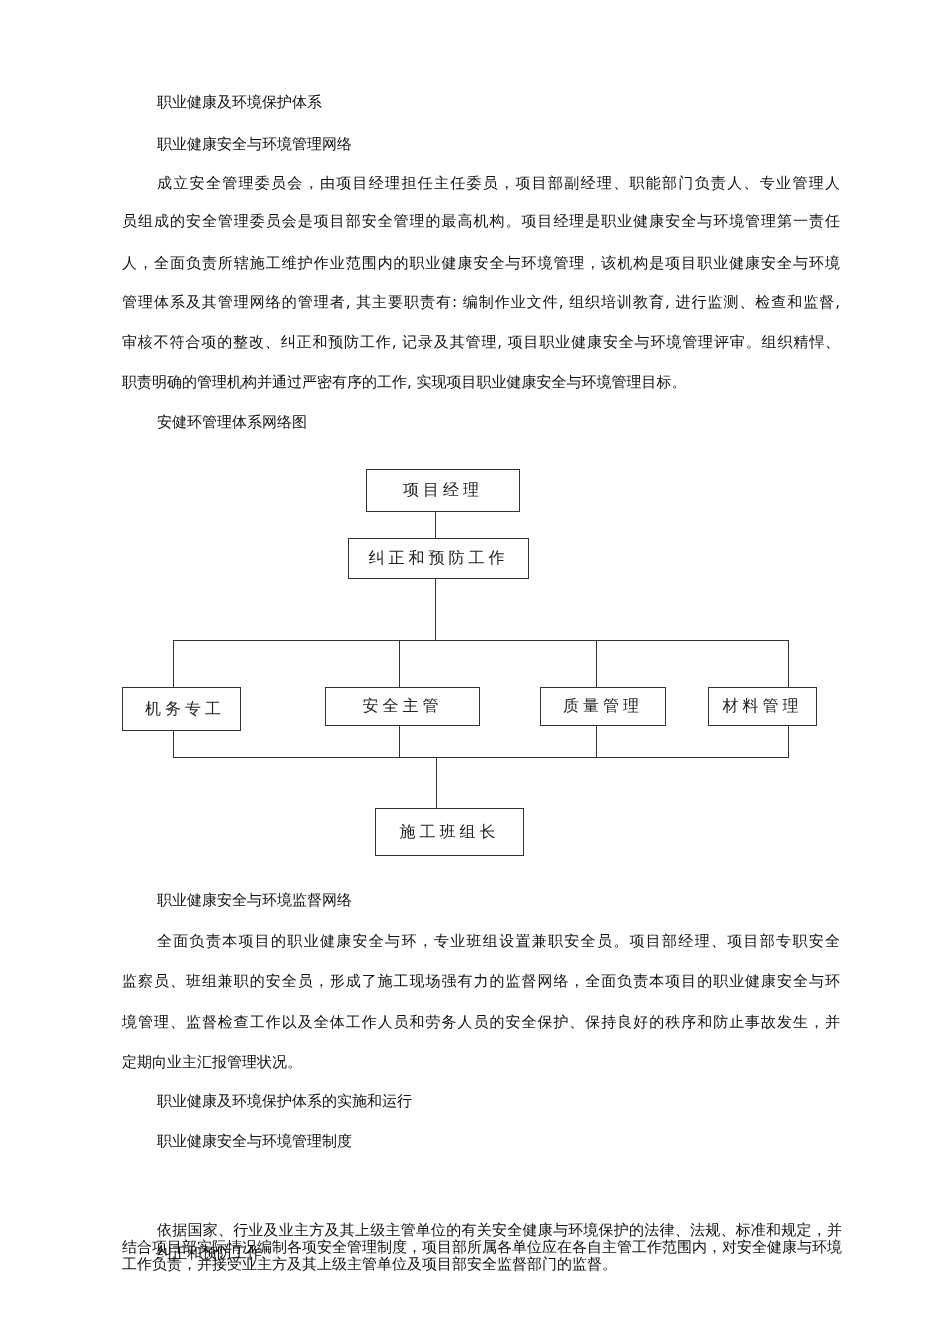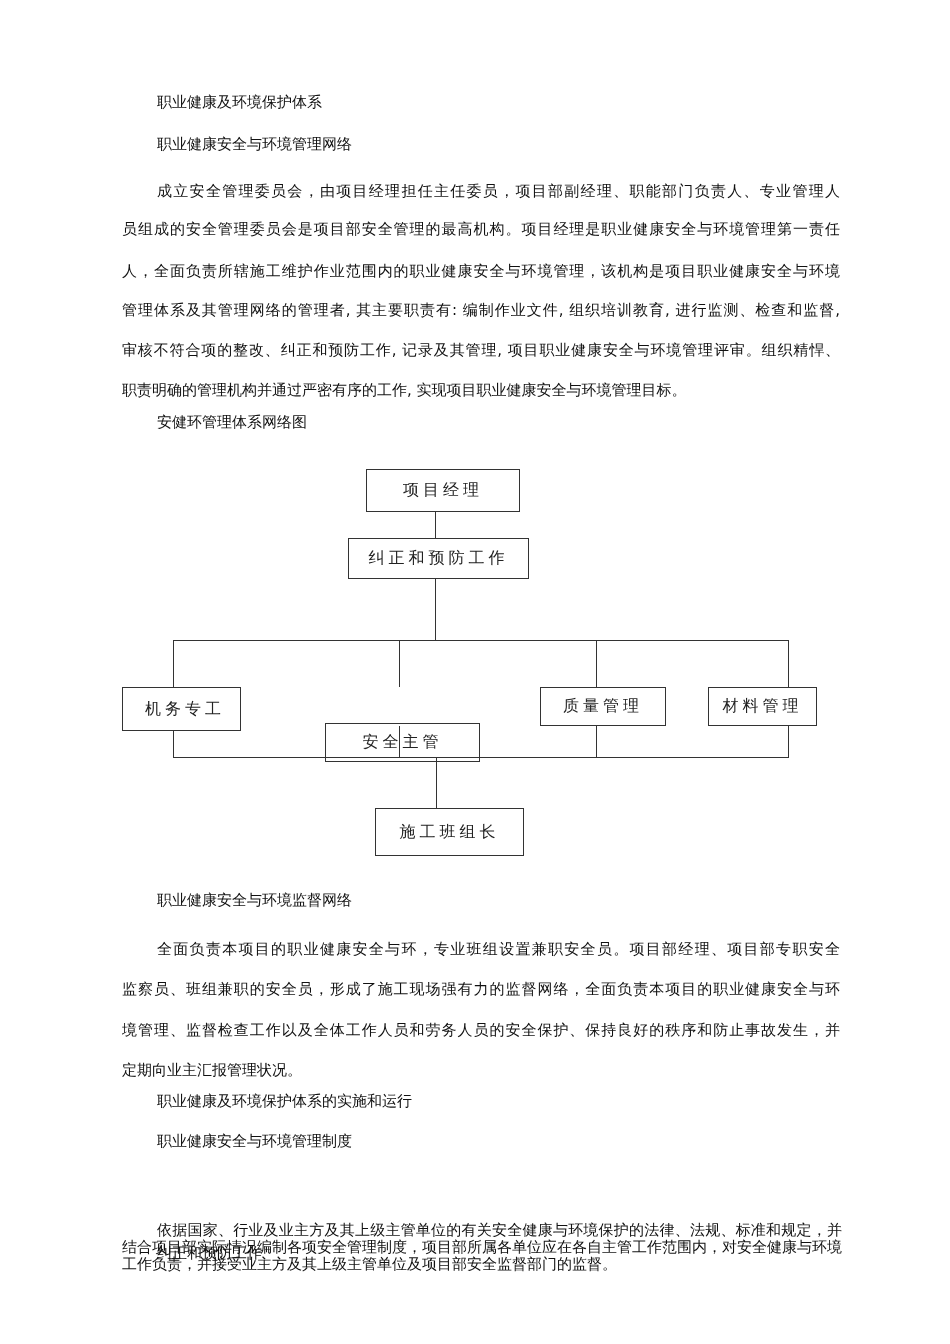--- a/index.html
+++ b/index.html
@@ -1,20 +1,20 @@
 <!DOCTYPE html>
 <html><head>
   <meta charset="utf-8">
   <style>
     html, body { margin: 0; padding: 0; background: #ffffff; }
     body { width: 950px; height: 1344px; position: relative; overflow: hidden;
            font-family: "DejaVu Sans", "Liberation Sans", sans-serif; color: #111; }
     .line { position: absolute; font-size: 15px; line-height: 20px; white-space: nowrap; letter-spacing: 0px; }
     .heading { left: 157px; }
-    .body-line { left: 122px; width: 718px; text-align: justify; text-align-last: justify; margin-top: 8px; }
+    .body-line { left: 122px; width: 718px; text-align: justify; text-align-last: justify; }
     .body-line.first { left: 157px; width: 683px; }
     .body-line.last { text-align-last: left; }
     .dense { position: absolute; left: 122px; width: 720px; font-size: 15px; line-height: 17px; margin-top: 47px; }
     .dense .p1 { text-indent: 35px; text-align: justify; }
     .box { position: absolute; border: 1.5px solid #333; background: #fff; box-sizing: border-box;
            display: flex; align-items: center; justify-content: center;
            font-family: "DejaVu Serif", "Liberation Serif", serif; font-size: 16px; letter-spacing: 4px; color: #222; }
     .hl { position: absolute; height: 0; border-top: 1.5px solid #333; }
     .vl { position: absolute; width: 0; border-left: 1.5px solid #333; }
   </style>
@@ -47,21 +47,21 @@
 
   <div class="hl" style="left:173px; top:640px; width:616px;"></div>
   <div class="vl" style="left:173px; top:640px; height:47px;"></div>
   <div class="vl" style="left:399px; top:640px; height:47px;"></div>
   <div class="vl" style="left:596px; top:640px; height:47px;"></div>
   <div class="vl" style="left:788px; top:640px; height:47px;"></div>
 
   <div class="box" style="left:122px; top:687px; width:119px; height:44px; justify-content:flex-start; padding-left:22px;">
       <span>机务专工</span>
     </div>
-  <div class="box" style="left:325px; top:687px; width:155px; height:39px;margin-top:36px;">
+  <div class="box" style="left:325px; top:687px; width:155px; height:39px;">
       <span>安全主管</span>
     </div>
   <div class="box" style="left:540px; top:687px; width:126px; height:39px;">
       <span>质量管理</span>
     </div>
   <div class="box" style="left:708px; top:687px; width:109px; height:39px;">
       <span>材料管理</span>
     </div>
 
   <div class="vl" style="left:173px; top:731px; height:27px;"></div>

